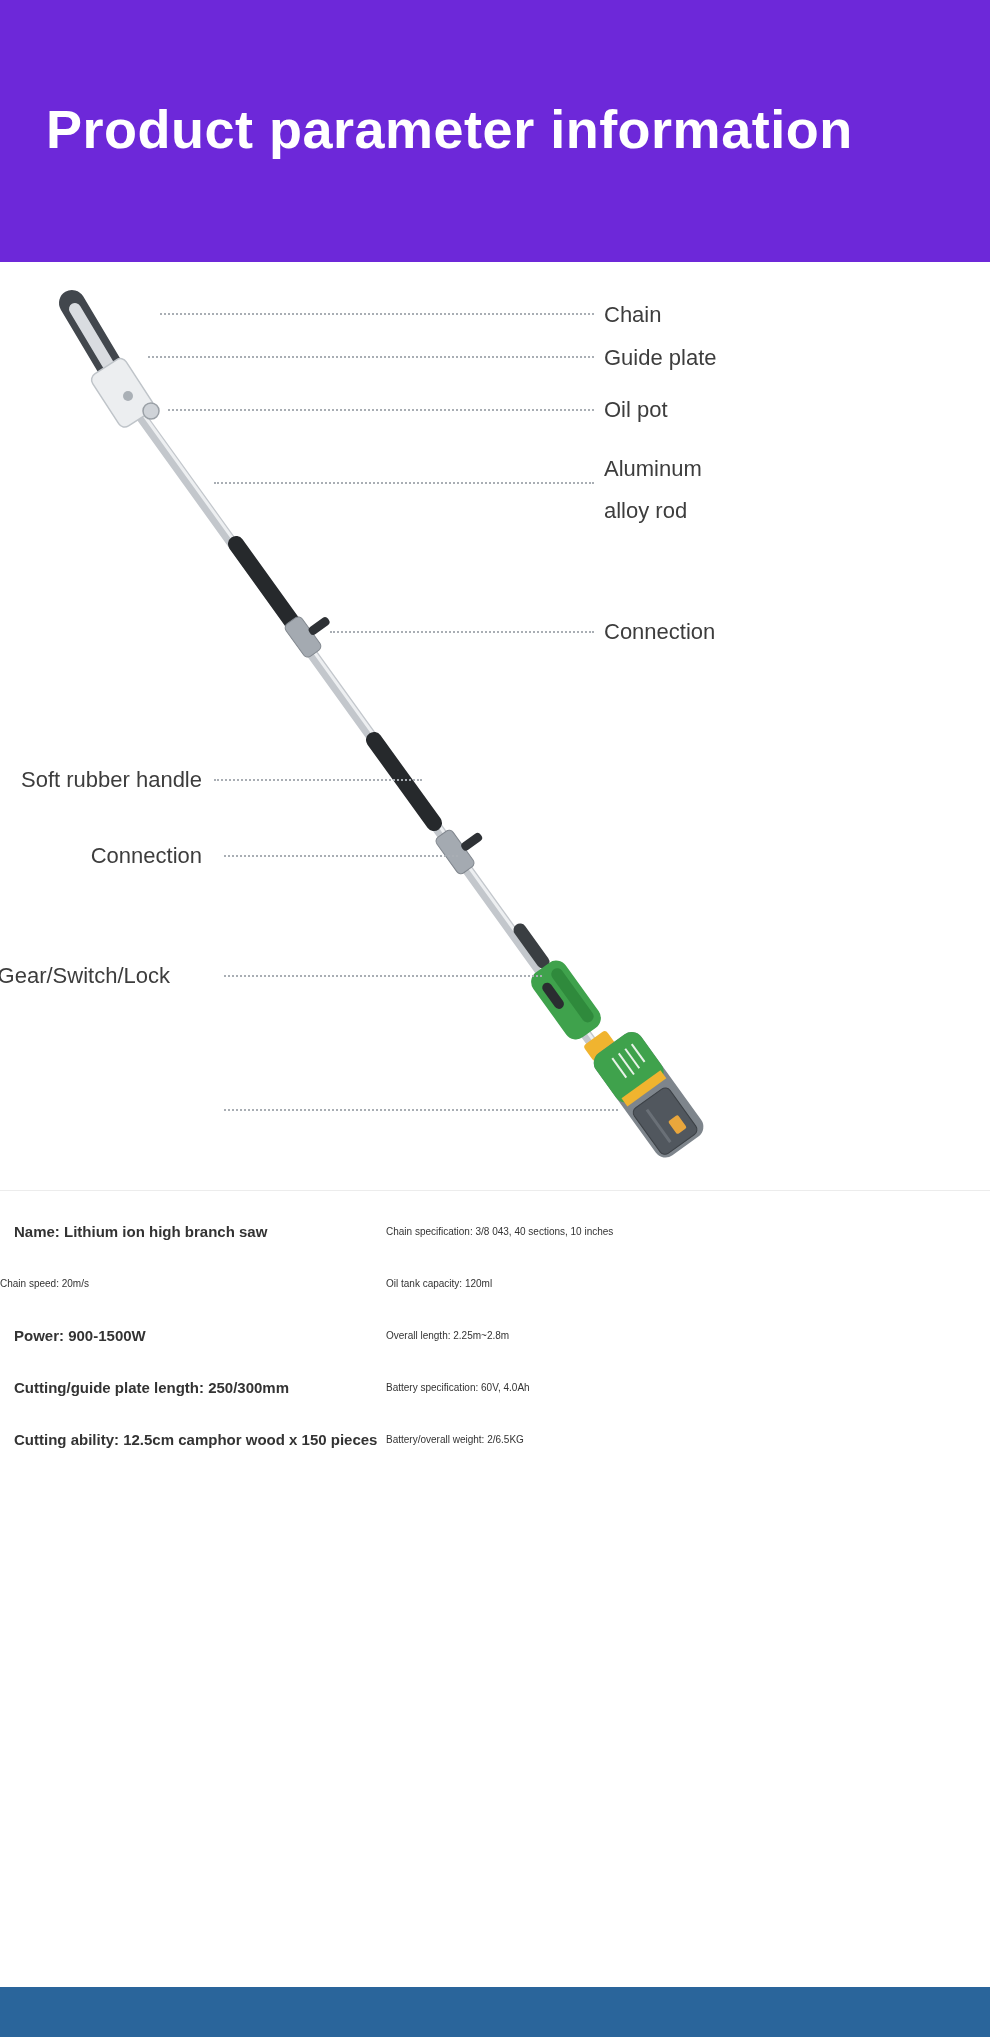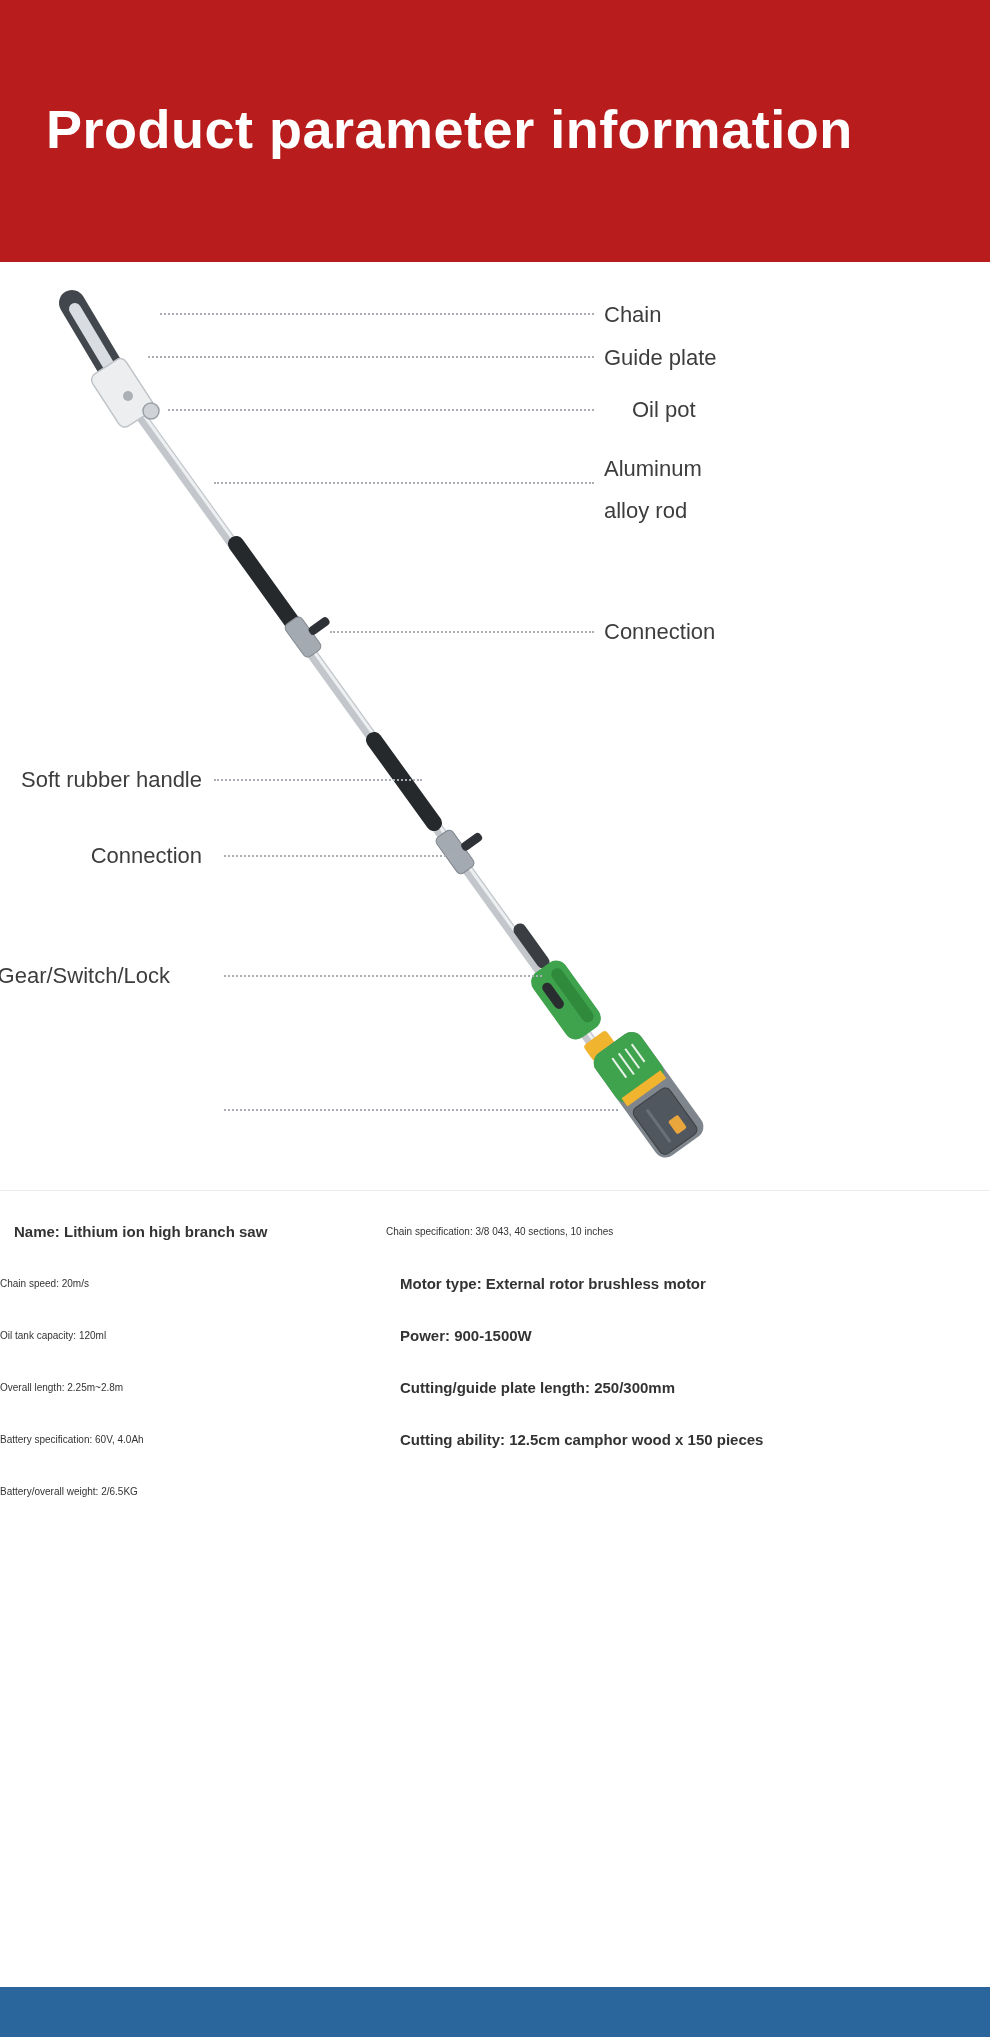--- a/index.html
+++ b/index.html
@@ -1,20 +1,20 @@
 <!DOCTYPE html>
 <html><head>
 <meta charset="utf-8">
 <style>
   * { margin:0; padding:0; box-sizing:border-box; }
   html,body { background:#ffffff; }
   body { font-family:"Liberation Sans", sans-serif; }
   .page { position:relative; width:990px; height:2037px; margin:0 auto; background:#ffffff; overflow:hidden; }
 
-  .header { position:absolute; left:0; top:0; width:990px; height:262px; background:#b91c1c; }
+  .header { position:absolute; left:0; top:0; width:990px; height:262px; background:#6d28d9; }
   .header h1 { position:absolute; left:46px; top:98px; font-size:54px; font-weight:700; color:#ffffff; letter-spacing:.5px; white-space:nowrap; }
 
   .footer { position:absolute; left:0; top:1987px; width:990px; height:50px; background:#2a659b; }
 
   svg.product { position:absolute; left:0; top:262px; }
 
   .callout { position:absolute; font-size:22px; line-height:28px; color:#3d3d3d; white-space:nowrap; }
   .callout.wrap { white-space:normal; }
   .leader { position:absolute; height:0; border-top:2px dotted #a9aeb4; }
 
@@ -101,37 +101,36 @@
   <div class="leader" style="left:168px; top:409px; width:426px;"></div>
   <div class="leader" style="left:214px; top:482px; width:380px;"></div>
   <div class="leader" style="left:330px; top:631px; width:264px;"></div>
   <div class="leader" style="left:214px; top:779px; width:208px;"></div>
   <div class="leader" style="left:224px; top:855px; width:234px;"></div>
   <div class="leader" style="left:224px; top:975px; width:318px;"></div>
   <div class="leader" style="left:224px; top:1109px; width:394px;"></div>
 
   <div class="callout" style="left:604px; top:301px;">Chain</div>
   <div class="callout" style="left:604px; top:344px;">Guide plate</div>
-  <div class="callout" style="left:632px; top:396px;text-align:right;">Oil pot</div>
+  <div class="callout" style="left:604px; top:396px;text-align:right;">Oil pot</div>
   <div class="callout wrap" style="left:604px; top:448px; width:130px; line-height:42px;">Aluminum alloy rod</div>
   <div class="callout" style="left:604px; top:618px;">Connection</div>
 
   <div class="callout" style="right:788px; top:766px; text-align:left;">Soft rubber handle</div>
   <div class="callout" style="right:788px; top:842px; text-align:right;">Connection</div>
   <div class="callout" style="right:820px; top:962px; text-align:right;">Gear/Switch/Lock</div>
 
   <div class="sep"></div>
 
   <div class="specs">
     <div class="spec-cell l">Name: Lithium ion high branch saw</div>
     <div class="spec-cell r">Chain specification: 3/8 043, 40 sections, 10 inches</div>
 
     <div class="spec-cell r">Chain speed: 20m/s</div>
 
-    <div class="spec-cell l">Motor type: External rotor brushless motor</div>
     <div class="spec-cell r">Oil tank capacity: 120ml</div>
 
     <div class="spec-cell l">Power: 900-1500W</div>
     <div class="spec-cell r">Overall length: 2.25m~2.8m</div>
 
     <div class="spec-cell l">Cutting/guide plate length: 250/300mm</div>
     <div class="spec-cell r">Battery specification: 60V, 4.0Ah</div>
 
     <div class="spec-cell l">Cutting ability: 12.5cm camphor wood x 150 pieces</div>
     <div class="spec-cell r">Battery/overall weight: 2/6.5KG</div>

